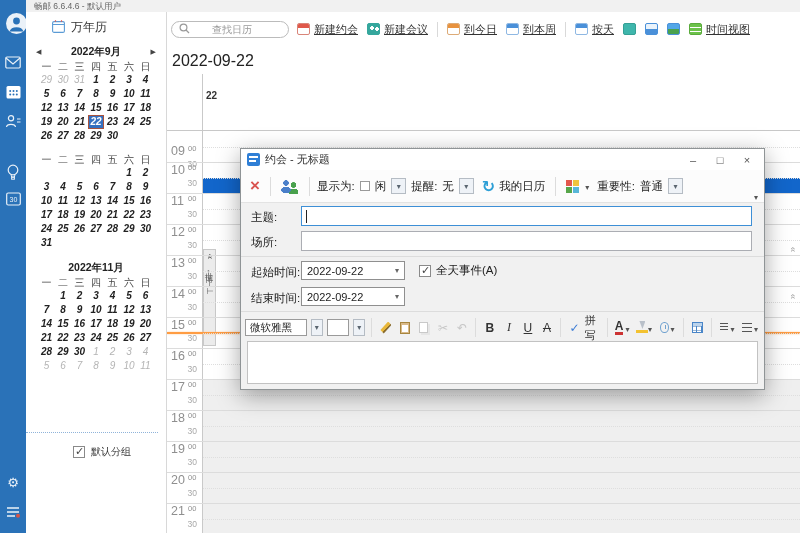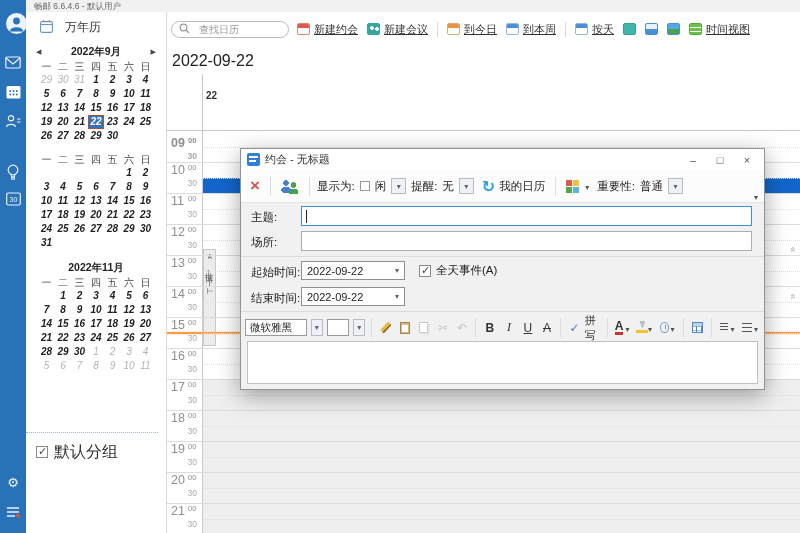--- a/index.html
+++ b/index.html
@@ -14,42 +14,42 @@
   .sidebar{position:absolute;left:0;top:0;width:26px;height:533px;background:#2a72b8;z-index:6;}
   .snav{position:absolute;left:0;width:26px;display:flex;justify-content:center;align-items:center;
     background:none;border:0;padding:0;opacity:.9;}
   .snav.active{opacity:1;}
   .avatar{position:absolute;left:3px;top:13px;}
   .gi{color:#fff;font-size:13px;line-height:13px;}
 
   
   .panel{position:absolute;left:26px;top:12px;width:141px;height:521px;background:#fff;
     border-right:1px solid #d8d8d8;z-index:2;}
-  .panel-head{display:flex;align-items:center;gap:12px;height:30px;padding-left:14px;font-size:12px;color:#333;}
+  .panel-head{display:flex;align-items:center;gap:6px;height:30px;padding-left:26px;font-size:12px;color:#333;}
   .month{margin:2px 0 10px;}
   .m-head{display:flex;align-items:center;justify-content:center;height:16px;position:relative;
     font-size:10.5px;font-weight:bold;color:#222;}
   .m-prev{position:absolute;left:10px;font-size:7px;color:#444;cursor:pointer;}
   .m-next{position:absolute;right:10px;font-size:7px;color:#444;cursor:pointer;}
   .m-week,.m-grid{display:grid;grid-template-columns:repeat(7,16.5px);justify-content:center;text-align:center;}
   .m-week span{font-size:10px;color:#444;line-height:13px;}
   .m-grid{grid-auto-rows:14px;font-size:10px;font-weight:bold;color:#222;font-style:italic;}
   .m-grid .day{line-height:14px;}
   .m-grid .muted{color:#b4b4b4;font-weight:normal;}
   .m-grid .sel{background:#3470c0;color:#fff;border:1px solid #a8523c;line-height:12px;}
   .groups{position:absolute;left:0;right:8px;top:420px;border-top:1px dotted #8fb3d9;padding-top:8px;}
-  .group-row{display:flex;align-items:center;gap:6px;height:22px;padding-left:10px;font-size:16px;color:#333;}
+  .group-row{display:flex;align-items:center;gap:6px;height:22px;padding-left:10px;font-size:10px;color:#333;margin-left:37px;}
   .group-row.ind{padding-left:22px;}
   .cb{width:12px;height:12px;border:1px solid #8a8a8a;background:#fff;position:relative;display:inline-block;flex:0 0 12px;}
   .cb.on::after{content:"✓";position:absolute;left:1px;top:-2px;font-size:11px;color:#444;}
 
   
   .main{position:absolute;left:167px;top:12px;right:0;height:521px;background:#fff;}
   .topbar{display:flex;align-items:center;height:34px;padding-left:4px;gap:8px;}
-  .search{display:flex;align-items:center;gap:7px;width:118px;height:17px;border:1px solid #bbb;
+  .search{display:flex;align-items:center;gap:20px;width:118px;height:17px;border:1px solid #bbb;
     border-radius:9px;padding:0 7px;background:#fff;}
   .search input{border:0;outline:0;width:80px;font-size:10px;color:#333;background:transparent;}
   .search input::placeholder{color:#999;}
   .tbuttons{display:flex;align-items:center;gap:9px;}
   .tbtn{display:inline-flex;align-items:center;gap:4px;background:none;border:0;padding:0;cursor:pointer;}
   .tlabel{font-size:11px;color:#333;text-decoration:underline;}
   .tsep{width:1px;height:15px;background:#d9d9d9;}
   .tico{width:13px;height:12px;border:1px solid #b3b3b3;border-radius:2px;background:#fff;position:relative;display:inline-block;}
   .tico::before{content:"";position:absolute;left:0;right:0;top:0;height:4px;border-radius:1px 1px 0 0;background:var(--c,transparent);}
   .ic-new-appointment{--c:#e0584a;border-color:#d98579;}
@@ -482,21 +482,21 @@
         <div class="offhours" id="offhours" style="top: 248px; bottom: 0px;"></div>
         <div class="sel-slot" id="selslot" style="top: 46.5px;"></div>
         <div class="strip">
           <span class="strip-g">«</span>
           <span class="strip-t">世博←—⊥</span>
         </div>
         <div class="timeline" id="timeline" style="top: 200.5px;"></div>
         <span class="rchev" style="top:116px"></span>
         <span class="rchev" style="top:163px"></span>
       <div class="half" style="top: 15.5px;"></div>
-          <div class="gl" style="top: 4px; font-weight: bold;">
+          <div class="gl" style="top: 12px;">
             <span class="gl-h">09</span>
             <span class="gl-sup">00</span>
             <div class="gl-30">30</div>
           </div>
           <div class="hline" style="top: 31px;"></div>
           <div class="half" style="top: 46.5px;"></div>
           <div class="gl" style="top: 31px;">
             <span class="gl-h">10</span>
             <span class="gl-sup">00</span>
             <div class="gl-30">30</div>

